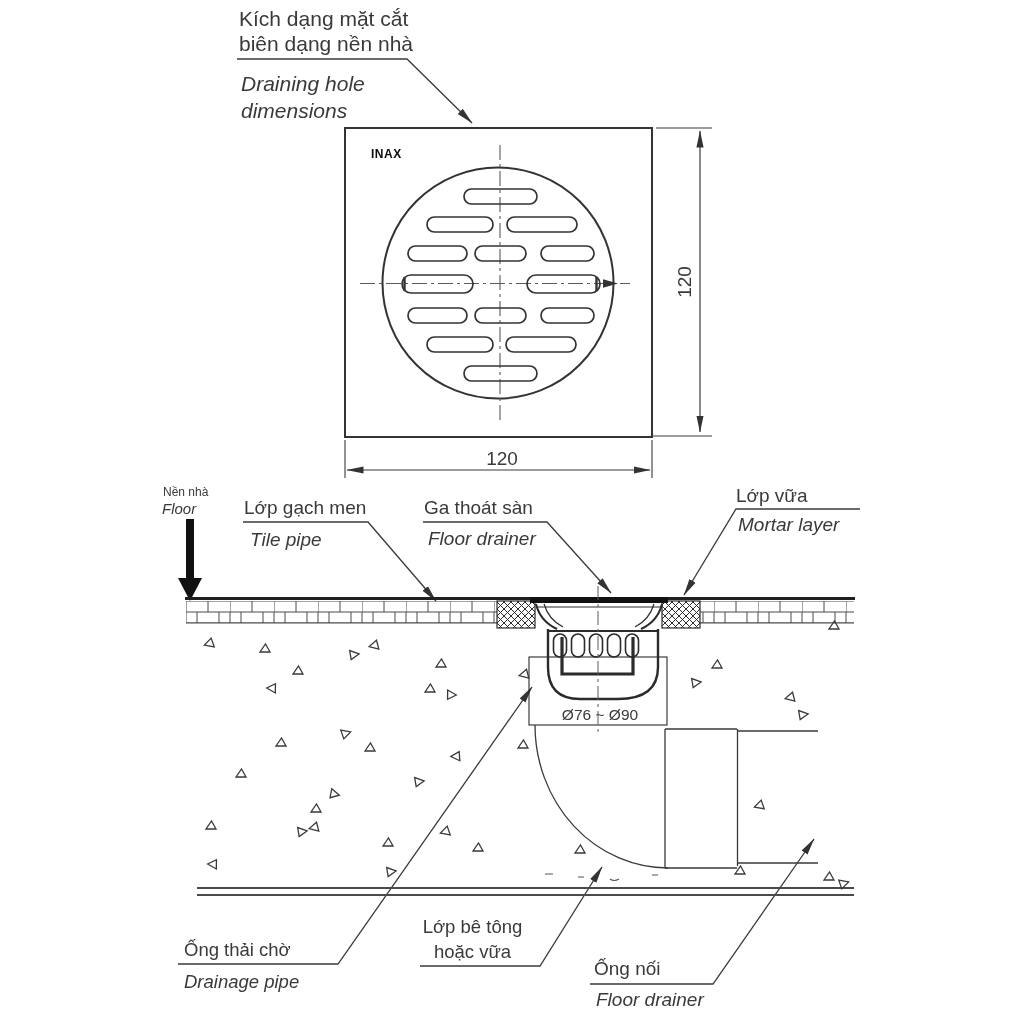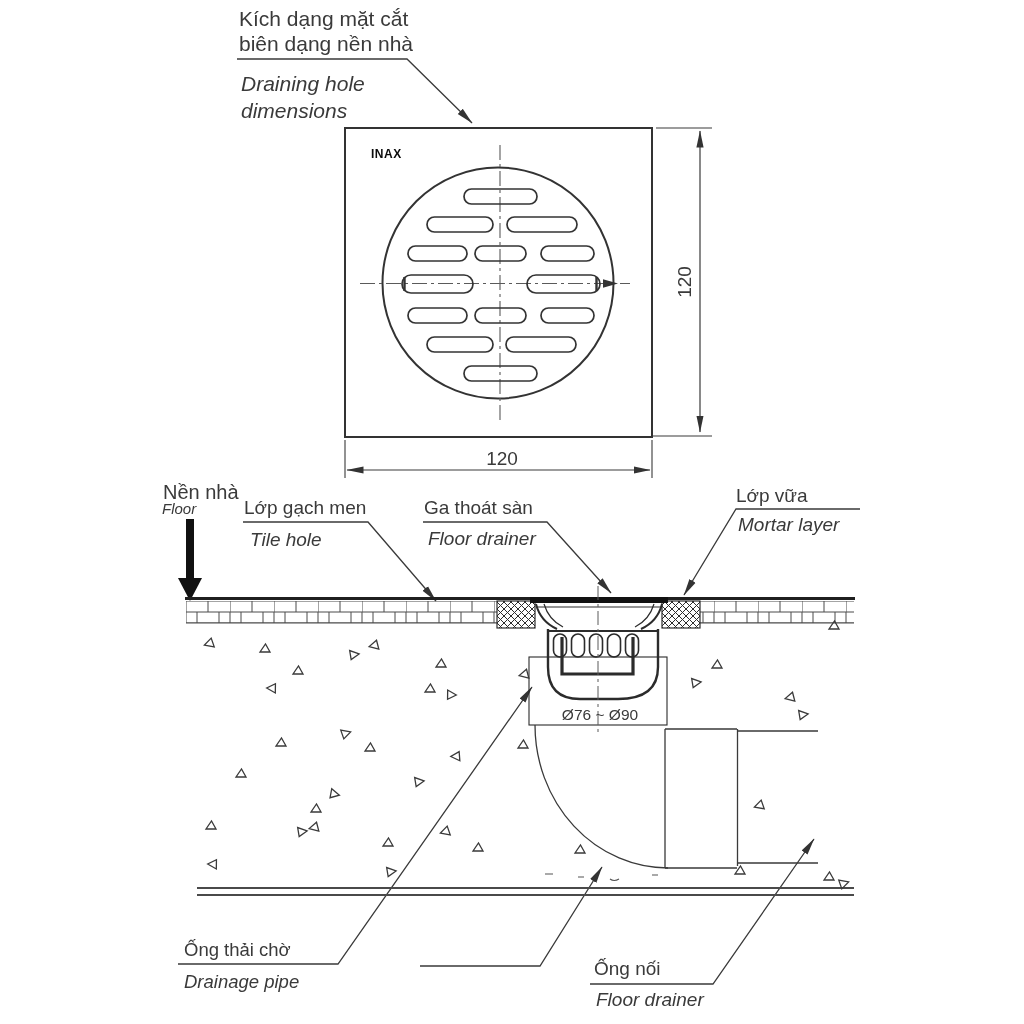--- a/index.html
+++ b/index.html
@@ -178,33 +178,37 @@
     <div>Kích dạng mặt cắt</div>
     <div>biên dạng nền nhà</div>
   </div>
   <div class="lbl title-en" style="left:241px;top:70px;">
     <div>Draining hole</div>
     <div>dimensions</div>
   </div>
 
   <div class="lbl logo" style="left:371px;top:147px;">INAX</div>
 
-  <div class="lbl small" style="left:163px;top:484px;font-size:20px;">Nền nhà</div>
+  <div class="lbl small" style="left:163px;top:484px;font-size:12px;">Nền nhà</div>
   <div class="lbl small en" style="left:162px;top:501px;">Floor</div>
 
   <div class="lbl big" style="left:244px;top:496px;">Lớp gạch men</div>
-  <div class="lbl big en" style="left:250px;top:528px;">Tile hole</div>
+  <div class="lbl big en" style="left:250px;top:528px;">Tile pipe</div>
 
   <div class="lbl big" style="left:424px;top:496px;">Ga thoát sàn</div>
   <div class="lbl big en" style="left:428px;top:527px;">Floor drainer</div>
 
   <div class="lbl big" style="left:736px;top:484px;">Lớp vữa</div>
   <div class="lbl big en" style="left:738px;top:513px;">Mortar layer</div>
 
   <div class="lbl big" style="left:184px;top:938px;font-size:18.5px;">Ống thải chờ</div>
   <div class="lbl big en" style="left:184px;top:970px;font-size:18.5px;">Drainage pipe</div>
   <div class="lbl big en" style="left:184px;top:993px;font-size:18.5px;margin-top:40px;">Ø76 ~Ø90</div>
 
+  <div class="lbl big blk-center" style="left:400px;top:914px;width:145px;font-size:18.5px;line-height:25px;">
+    <div>Lớp bê tông</div>
+    <div>hoặc vữa</div>
+  </div>
 
   <div class="lbl big" style="left:594px;top:957px;">Ống nối</div>
   <div class="lbl big en" style="left:596px;top:988px;">Floor drainer</div>
 
 </div>
 
 </body></html>

